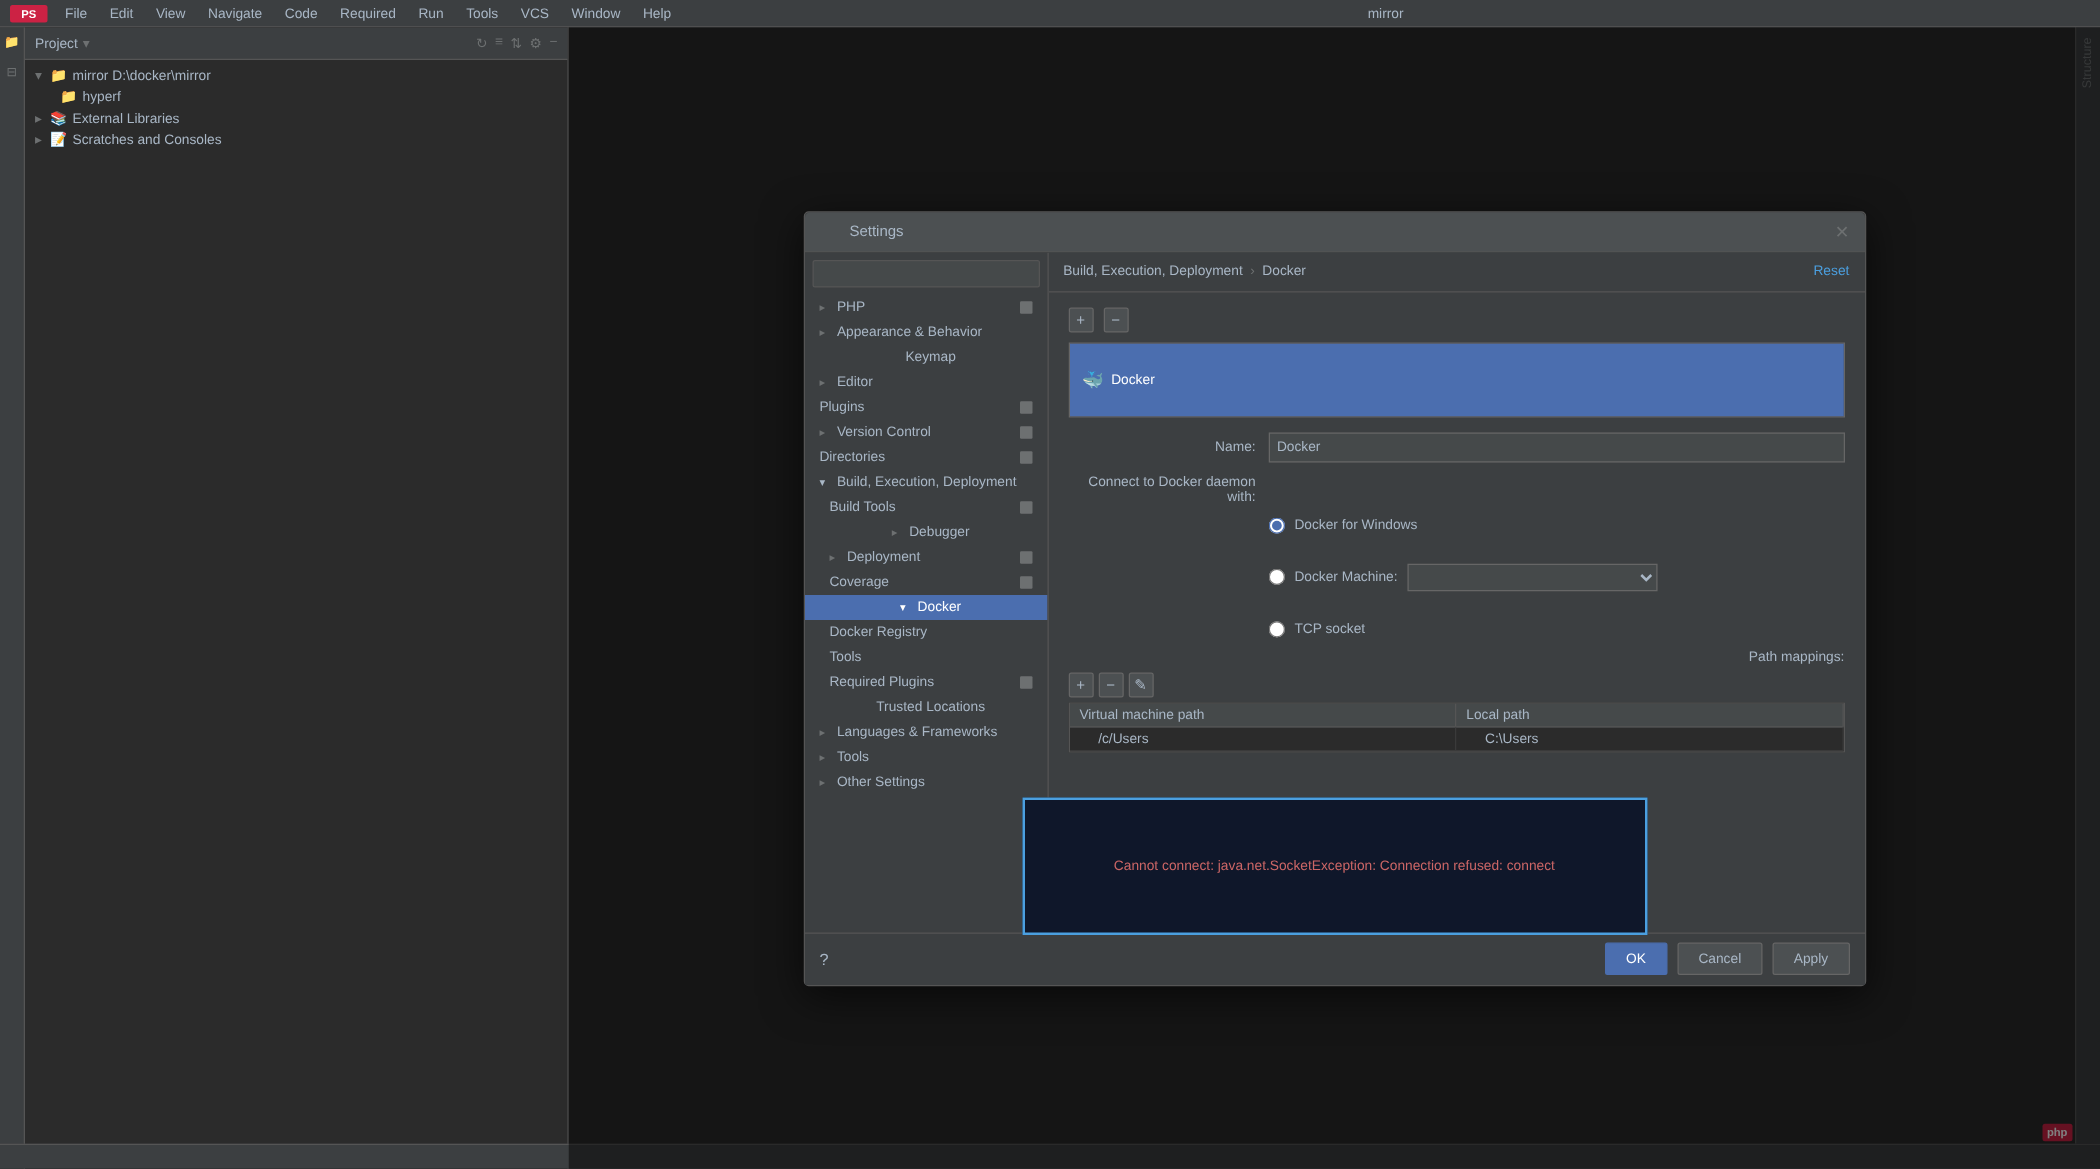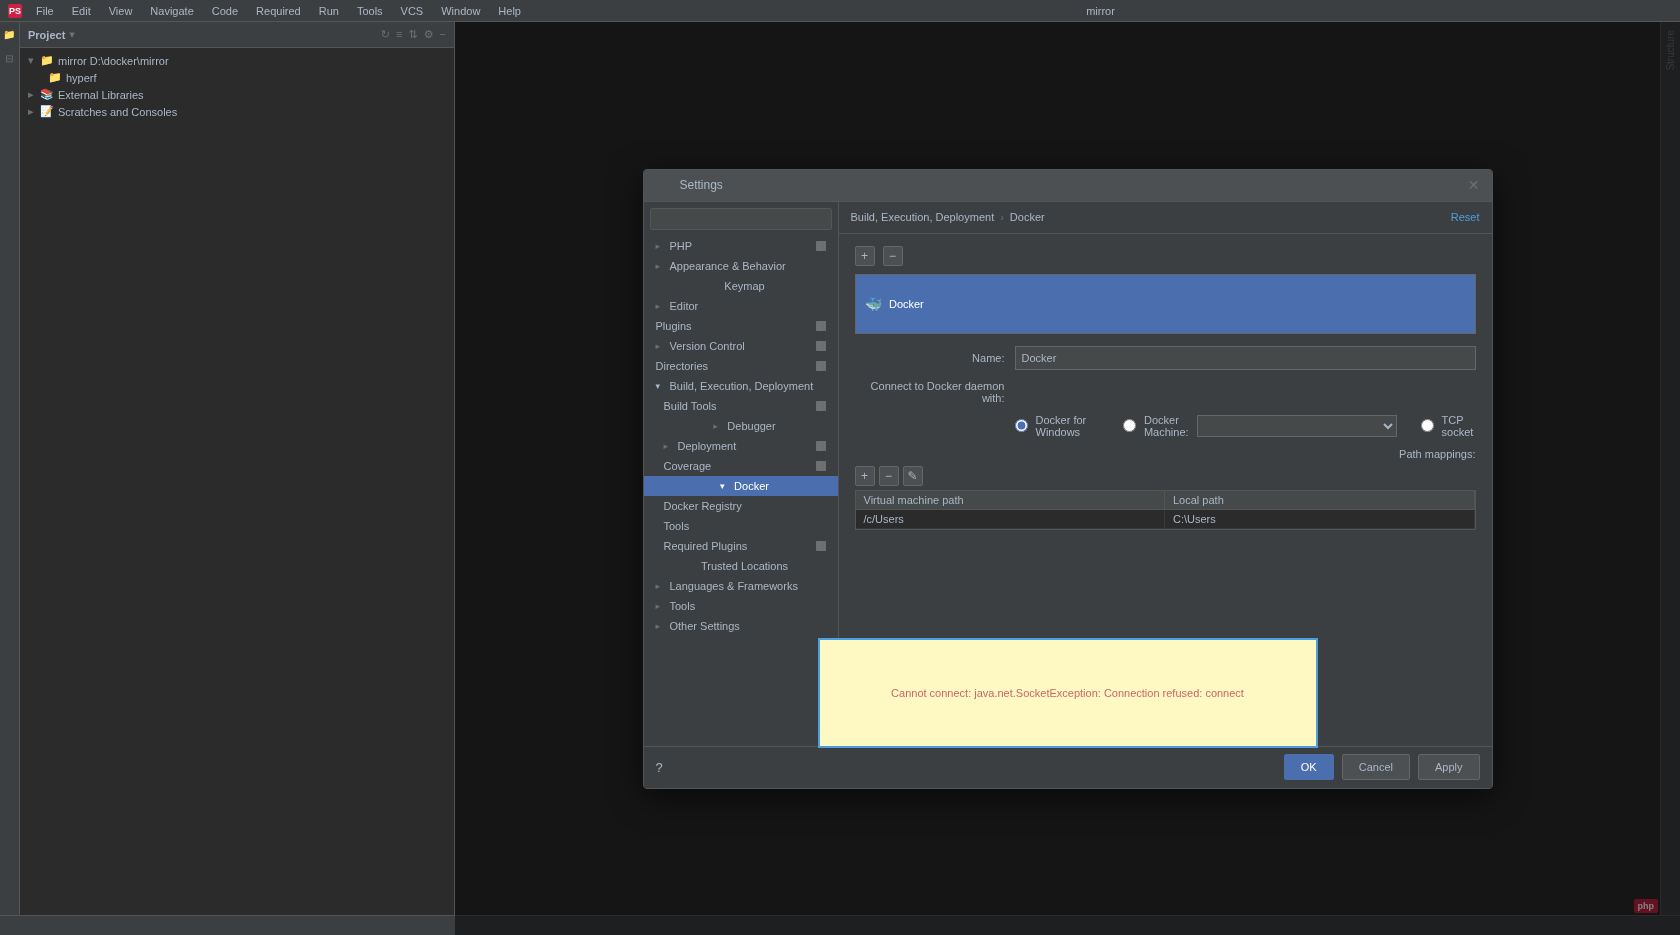--- a/index.html
+++ b/index.html
@@ -18,21 +18,21 @@
     .title-bar {
       height: 22px;
       background: #3c3f41;
       display: flex;
       align-items: center;
       padding: 0 8px;
       border-bottom: 1px solid #555;
       font-size: 11px;
     }
     .title-bar-logo {
-      width: 14px; height: 14px;
+      width: 30px; height: 14px;
       background: #cc2244;
       border-radius: 2px;
       margin-right: 6px;
       display: flex; align-items: center; justify-content: center;
       font-size: 9px; color: white; font-weight: bold;
     }
     .menu-bar {
       display: flex; gap: 2px;
     }
     .menu-item {
@@ -81,21 +81,21 @@
     .project-panel-header {
       height: 26px;
       background: #3c3f41;
       display: flex;
       align-items: center;
       padding: 0 8px;
       border-bottom: 1px solid #555;
       font-size: 11px;
     }
     .project-header-title {
-      font-weight: bold;
+      font-weight: normal;
       color: #a9b7c6;
       margin-right: 4px;
     }
     .project-header-icons {
       margin-left: auto;
       display: flex; gap: 6px;
     }
     .icon-btn {
       color: #6d7071; cursor: pointer; font-size: 11px;
     }
@@ -302,21 +302,21 @@
       border: 1px solid #666;
       color: #a9b7c6;
       font-size: 11px;
       padding: 0 6px;
       outline: none;
     }
 
     .radio-group {
       margin-left: 160px;
       display: flex;
-      flex-direction: row;
+      flex-direction: column;
       gap: 24px;
     }
     .radio-row {
       display: flex;
       align-items: center;
       gap: 8px;
       font-size: 11px;
     }
     .radio-input {
       accent-color: #4b6eaf;
@@ -395,35 +395,35 @@
       font-size: 11px;
       color: #a9b7c6;
       border-right: 1px solid #555;
     }
     .mapping-row {
       display: flex;
       border-bottom: 1px solid #3a3a3a;
     }
     .mapping-cell {
       flex: 1;
-      padding: 3px 8px;
+      padding: 3px 23px;
       font-size: 11px;
       color: #a9b7c6;
       border-right: 1px solid #3a3a3a;
     }
 
     
     .error-panel {
       position: absolute;
       bottom: 40px;
       left: 50%;
       transform: translateX(-50%);
       width: 500px;
       height: 110px;
-      background: #fef9c3;
+      background: #0f172a;
       border: 2px solid #4b9fdf;
       display: flex;
       align-items: center;
       justify-content: center;
       font-size: 11px;
       color: #cc6666;
     }
 
     
     .dialog-footer {

